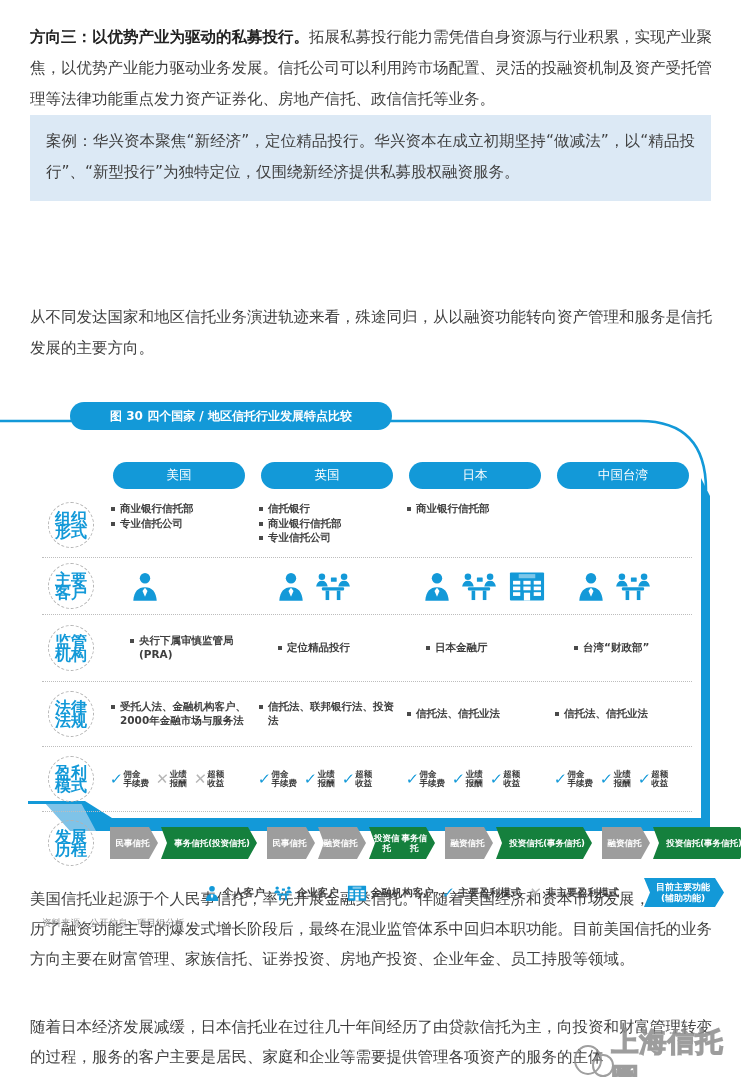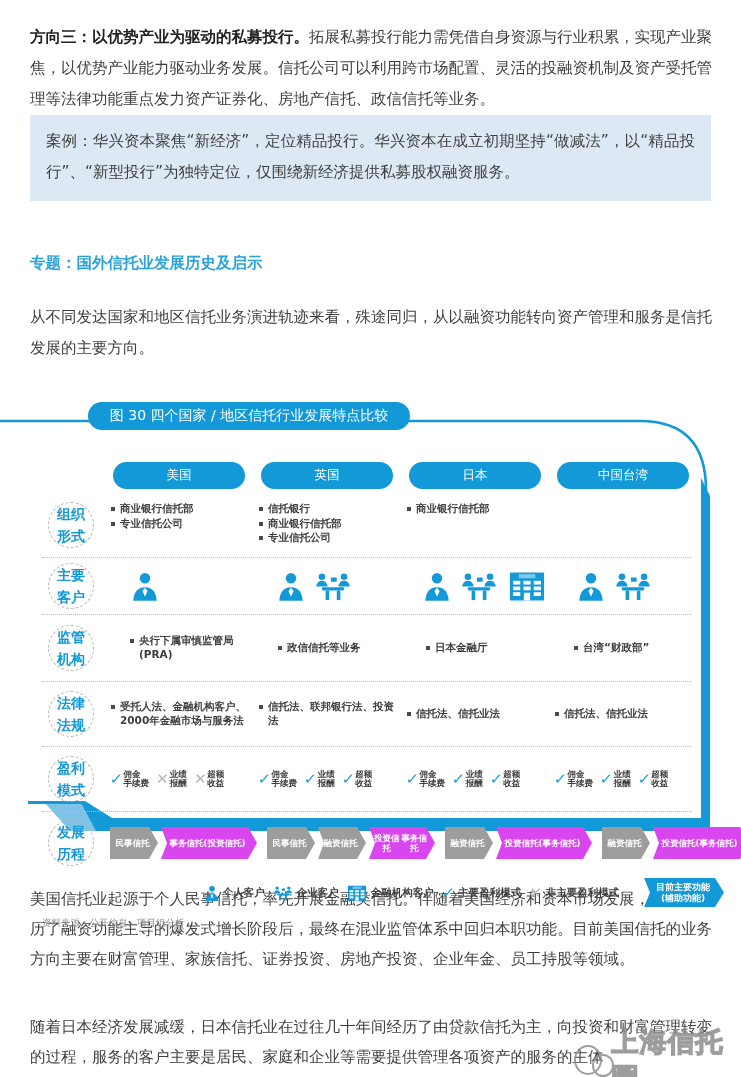--- a/index.html
+++ b/index.html
@@ -12,39 +12,39 @@
   #casebox{position:absolute;left:30px;top:115px;width:649px;background:#dce9f5;
            padding:11px 16px 13px 16px;font-size:15.5px;line-height:31px;text-align:justify;color:#3f3f3f;}
   #topic{position:absolute;left:30px;top:240px;font-size:15.5px;font-weight:700;color:#29a2dc;}
   #para2{top:286px;}
   #para3{top:868px;line-height:30px;}
   #para4{top:996px;line-height:30px;}
 
   
   #figure{position:absolute;left:0;top:398px;width:741px;height:436px;}
   #frame{position:absolute;left:0;top:0;}
-  #fig-tab{position:absolute;left:88px;top:4px;width:322px;height:28px;background:#1399d8;
+  #fig-tab{position:absolute;left:70px;top:4px;width:322px;height:28px;background:#1399d8;
            border-radius:14px;display:flex;align-items:center;justify-content:center;
-           color:#fff;font-size:14px;z-index:3;}
+           color:#fff;font-size:12px;z-index:3;font-weight:bold;}
   #fig-body{position:absolute;left:42px;top:64px;width:650px;z-index:2;}
   .grid{display:grid;grid-template-columns:58px repeat(4,1fr);column-gap:10px;align-items:center;}
   .pills{margin-bottom:6px;}
   .pill{height:27px;margin:0 3px;background:#1399d8;border-radius:14px;color:#fff;
         font-size:12.5px;display:flex;align-items:center;justify-content:center;}
   .row{border-bottom:1px dotted #bdbdbd;align-items:center;}
   .r-org{padding:7px 0 9px;align-items:start;}
   .r-cust{padding:5px 0;}
   .r-reg{padding:10px 0;gap:29px;}
   .r-laws{padding:9px 0;}
   .r-profit{padding:9px 0;}
   .r-hist{padding:8px 0 6px;border-bottom:none;}
   .lbl-circle{width:44px;height:44px;border:1px dashed #b3b3b3;border-radius:50%;
               display:flex;align-items:center;justify-content:center;margin:0 auto;}
   .lbl-circle span{display:block;width:2.2em;text-align:center;color:#1399d8;
-                   font-size:14px;line-height:22px;font-weight:600;}
+                   font-size:16px;line-height:13px;font-weight:600;}
   .cell{font-size:10.5px;line-height:13.5px;font-weight:600;color:#3e3e3e;}
   .bi{display:flex;margin-bottom:1px;}
   .sq{flex:none;width:4px;height:4px;background:#4a4a4a;margin:5px 5px 0 1px;}
   
   .ic{color:#1399d8;fill:currentColor;}
   .cust-cell{display:flex;align-items:flex-end;gap:10px;padding-left:22px;}
   .ic-person{width:26px;height:30px;}
   .ic-corp{width:38px;height:30px;}
   .ic-bank{width:38px;height:30px;}
   
@@ -55,21 +55,21 @@
   .mark.no{color:#b5b5b5;}
   .p-txt{font-size:8.5px;line-height:9.5px;font-weight:600;color:#3e3e3e;}
   
   .hist-cell{display:flex;gap:3px;align-items:center;}
   .chev{height:32px;color:#fff;font-size:8.5px;line-height:10px;font-weight:600;
         display:flex;flex-direction:row;align-items:center;justify-content:center;
         padding:0 7px 0 4px;box-sizing:border-box;text-align:center;
         clip-path:polygon(0 0,calc(100% - 9px) 0,100% 50%,calc(100% - 9px) 100%,0 100%,6px 50%);}
   .chev.flat{clip-path:polygon(0 0,calc(100% - 9px) 0,100% 50%,calc(100% - 9px) 100%,0 100%);}
   .chev.gray{background:#9d9d9d;}
-  .chev.blue{background:#d946ef;}
+  .chev.blue{background:#15803d;justify-content:flex-end;}
   .ch-sm{width:48px;}.ch-md{width:66px;}.ch-lg{width:96px;}
   
   #legend{position:relative;display:flex;align-items:center;justify-content:center;
           gap:8px;margin:6px 0 0 90px;height:30px;}
   .lg-item{display:flex;align-items:center;gap:4px;font-size:10.5px;font-weight:600;color:#3e3e3e;}
   .lg-item .ic-person{width:14px;height:16px;}
   .lg-item .ic-corp{width:20px;height:16px;}
   .lg-item .ic-bank{width:20px;height:16px;}
   #badge{position:absolute;right:-32px;top:0px;width:80px;height:29px;background:#1399d8;
          color:#fff;font-size:9px;line-height:10.5px;font-weight:600;display:flex;flex-direction:column;
@@ -119,21 +119,20 @@
     </symbol>
   </defs>
 </svg>
 
 <div id="page">
 
   <p class="para" id="para1"><b>方向三：以优势产业为驱动的私募投行。</b><span>拓展私募投行能力需凭借自身资源与行业积累，实现产业聚焦，以优势产业能力驱动业务发展。信托公司可以利用跨市场配置、灵活的投融资机制及资产受托管理等法律功能重点发力资产证券化、房地产信托、政信信托等业务。</span></p>
 
   <div id="casebox"><span>案例：华兴资本聚焦“新经济”，定位精品投行。华兴资本在成立初期坚持“做减法”，以“精品投行”、“新型投行”为独特定位，仅围绕新经济提供私募股权融资服务。</span></div>
 
-  <h2 id="topic">专题：国外信托业发展历史及启示</h2>
 
   <p class="para" id="para2">从不同发达国家和地区信托业务演进轨迹来看，殊途同归，从以融资功能转向资产管理和服务是信托发展的主要方向。</p>
 
   <div id="figure">
     <svg id="frame" width="741" height="436" viewBox="0 0 741 436">
       <path d="M0 23 H640 Q706 23 706 92" fill="none" stroke="#1399d8" stroke-width="2.6"></path>
       <polygon points="701,80 710,98 710,433 701,433" fill="#1399d8"></polygon>
       <polygon points="44,404 80,404 112,433 70,433" fill="#7fc3e8"></polygon>
       <rect x="28" y="403" width="56" height="3" fill="#1399d8"></rect>
       <polygon points="80,403 85,403 112,420 710,420 710,433 96,433" fill="#1399d8"></polygon>
@@ -239,21 +238,21 @@
           </div>
         <div class="cell">
             <div class="bi">
               <span class="sq"></span>
               <span>央行下属审慎监管局(PRA)</span>
             </div>
           </div>
         <div class="cell">
             <div class="bi">
               <span class="sq"></span>
-              <span>政信信托等业务</span>
+              <span>定位精品投行</span>
             </div>
           </div>
         <div class="cell">
             <div class="bi">
               <span class="sq"></span>
               <span>日本金融厅</span>
             </div>
           </div>
         <div class="cell">
             <div class="bi">

